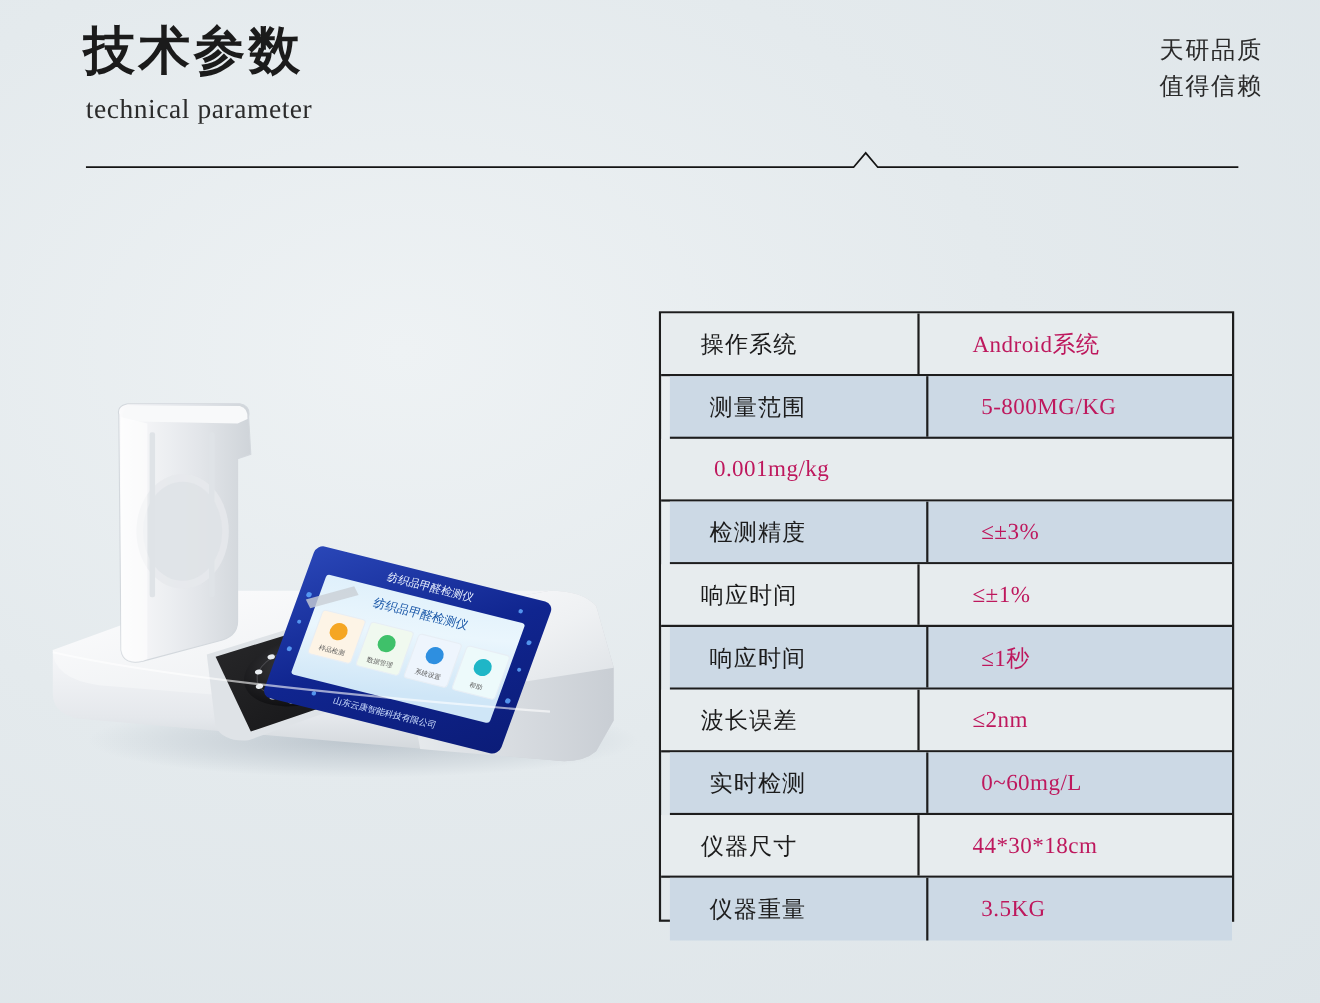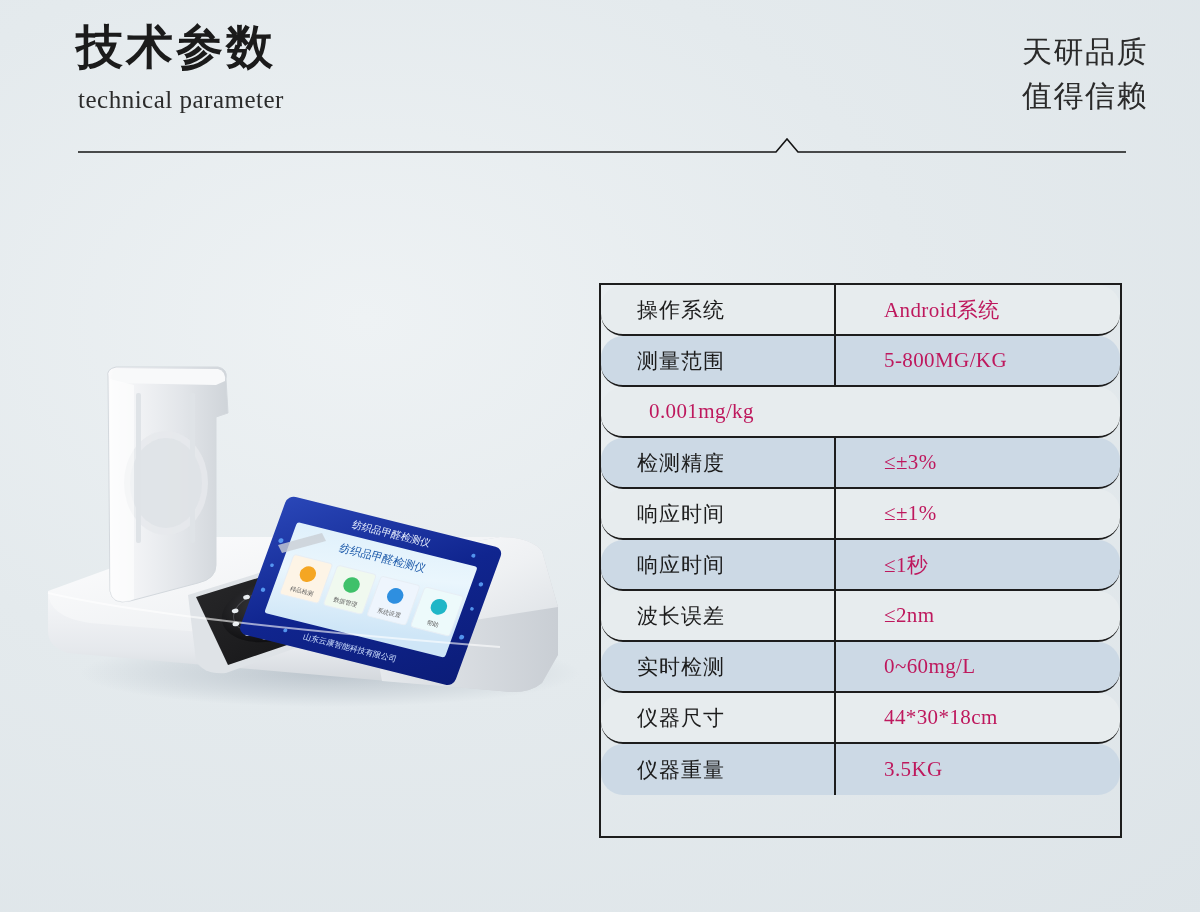--- a/index.html
+++ b/index.html
@@ -24,45 +24,44 @@
     color:#1b1b1b;line-height:1.15;
     font-family:"DejaVu Serif","Liberation Serif",serif;
   }
   .hdr-sub{
     position:absolute;left:78px;top:86px;
     font-size:25px;color:#2b2b2b;letter-spacing:.5px;
     font-family:Liberation Serif, serif;
   }
   .hdr-slogan{
     position:absolute;right:72px;top:30px;
-    text-align:center;font-size:30px;line-height:1.45;
+    text-align:center;font-size:22px;line-height:1.45;
     color:#2a2a2a;letter-spacing:1.5px;
     font-family:"Liberation Serif","DejaVu Serif",serif;
   }
   .divider{
     position:absolute;left:78px;top:128px;width:1048px;height:32px;
   }
   .divider svg{display:block;}
 
   
   .spec-table{
     position:absolute;left:599px;top:283px;
     width:523px;height:555px;
     border:2px solid #1d1d1d;
     box-sizing:border-box;
   }
   .spec-row{
-    display:flex;height:51px;
+    display:flex;height:57px;
     border-bottom:2px solid #1d1d1d;
     box-sizing:border-box;
-    border-radius:22px;
   }
   .spec-row:last-child{border-bottom:none;}
   .spec-row.odd{background:#e7ecee;}
-  .spec-row.even{background:#ccd9e5;}
+  .spec-row.even{background:#ccd9e5;margin-left:8px;}
   .spec-key{
     width:235px;flex:none;
     display:flex;align-items:center;
     padding-left:36px;box-sizing:border-box;
     border-right:2px solid #1d1d1d;
     font-size:21px;color:#1c1c1c;letter-spacing:1px;
     font-family:"Liberation Serif","DejaVu Serif",serif;
   }
   .spec-val{
     flex:1;display:flex;align-items:center;

